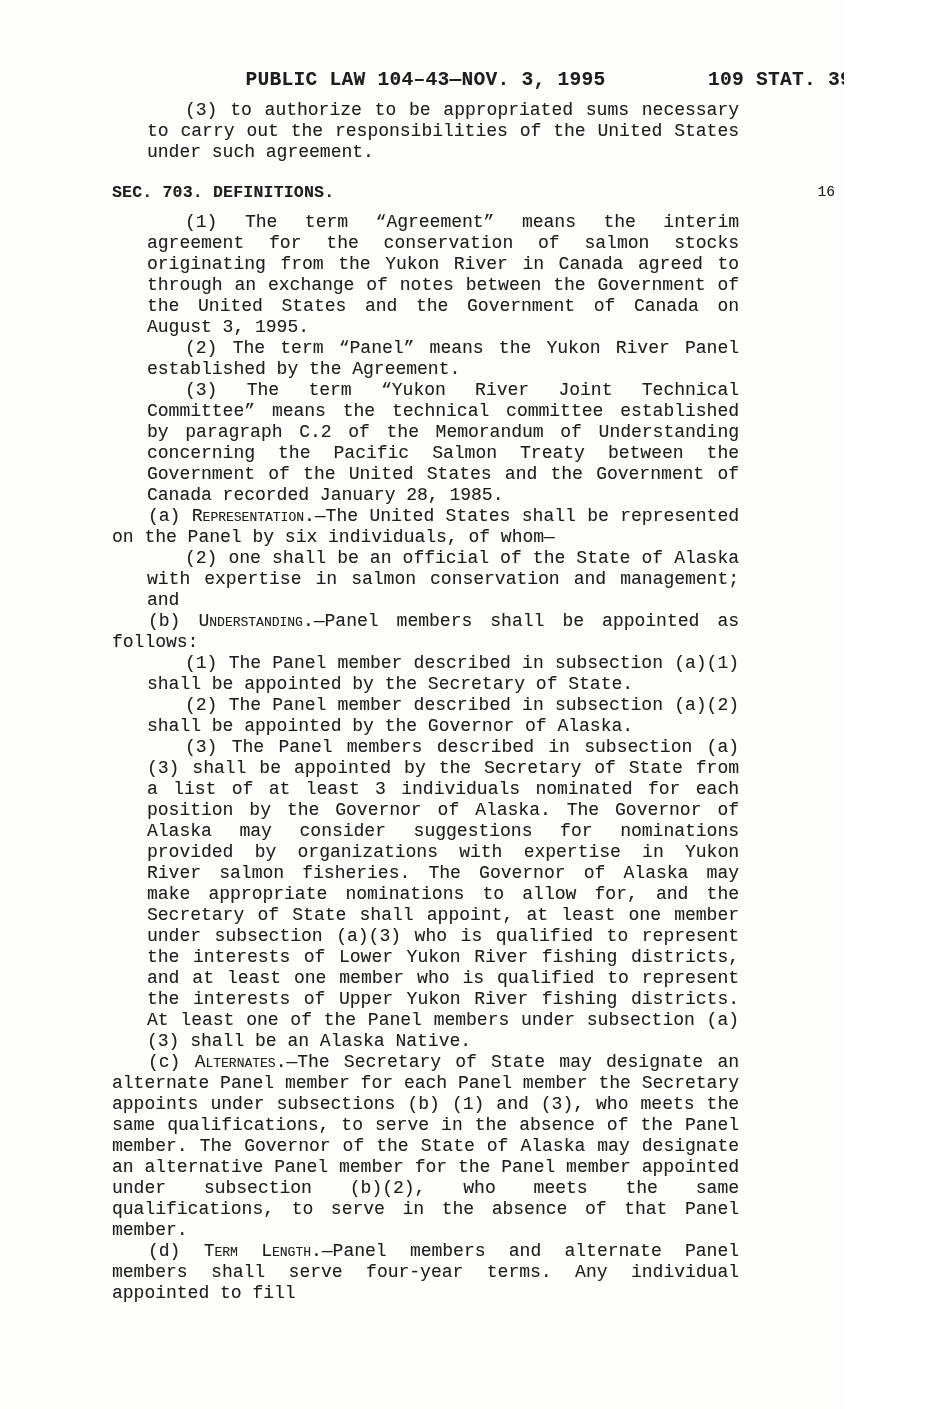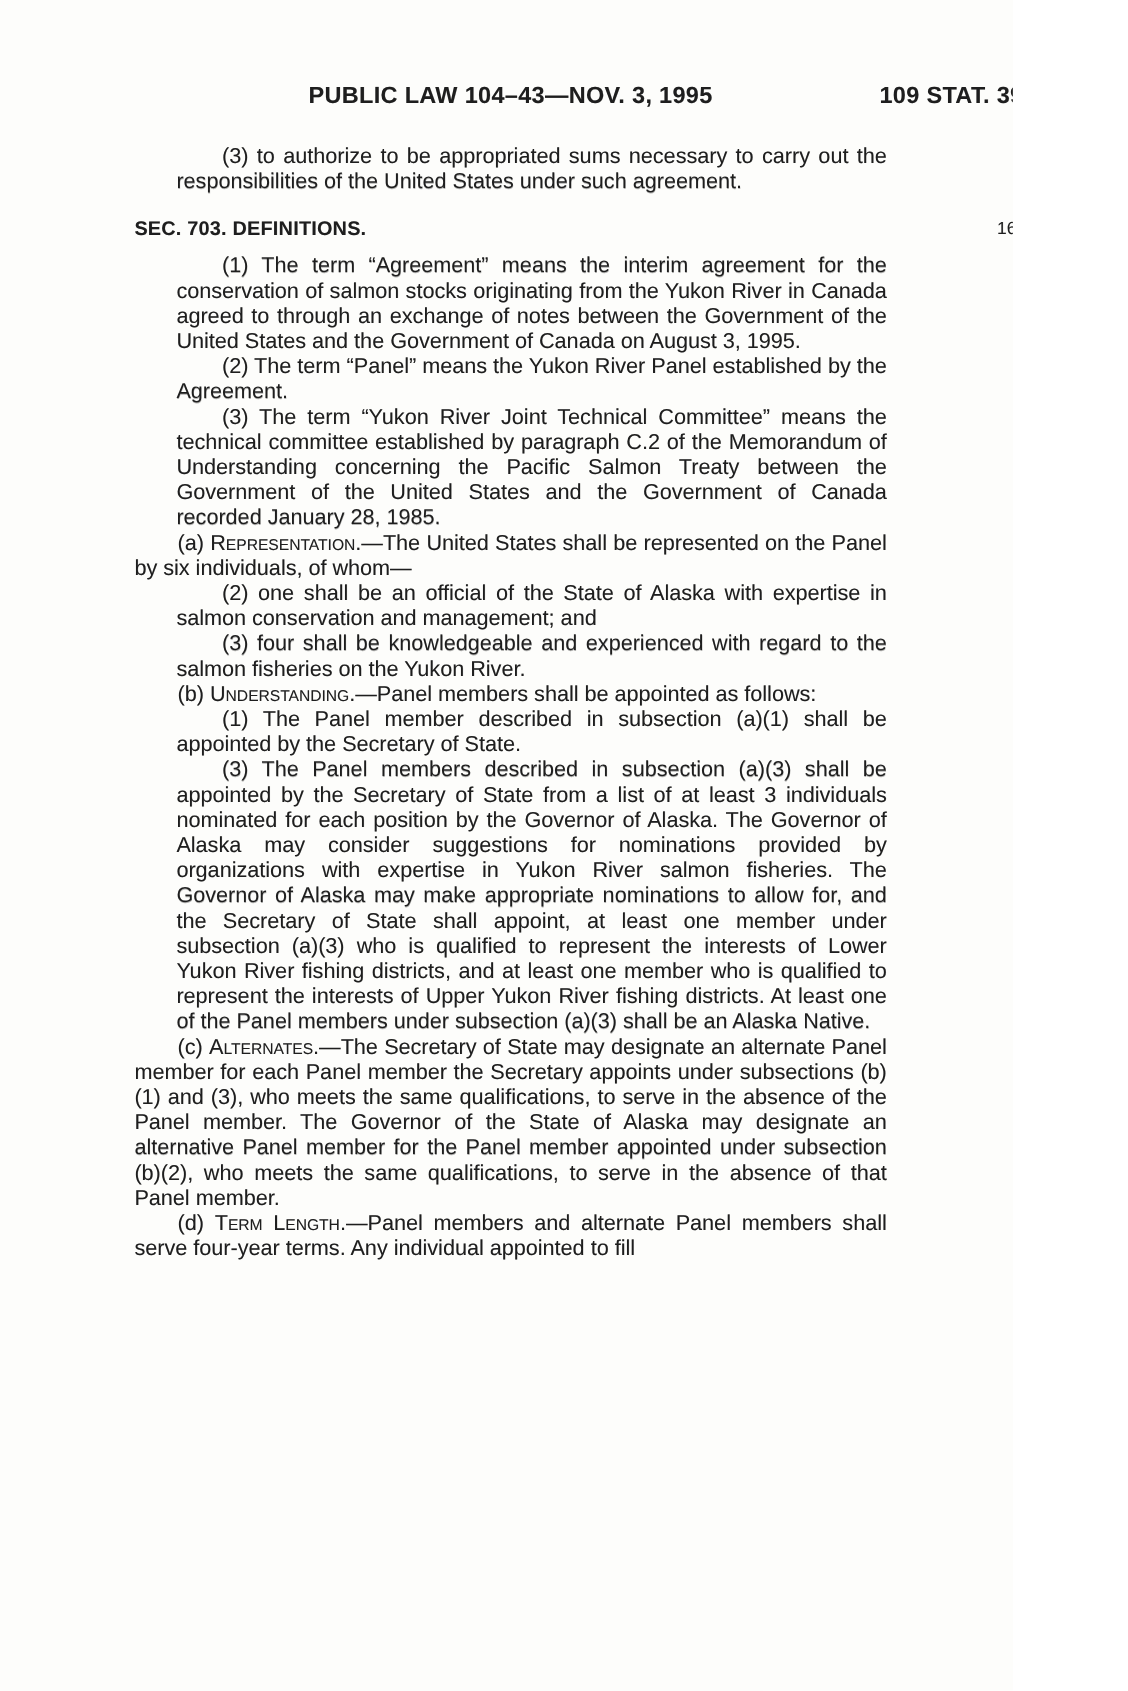--- a/index.html
+++ b/index.html
@@ -1,42 +1,42 @@
 <!DOCTYPE html>
 <html><head>
 <meta charset="utf-8">
 <style>
   html, body { margin: 0; padding: 0; background: #ffffff; }
   .page {
     position: relative;
     width: 844px;
     height: 1409px;
     background: #fdfdfb;
-    font-family: Liberation Sans, sans-serif;
+    font-family: Liberation Mono, monospace;
     color: #1e1e1e;
     overflow: hidden;
     text-shadow: 0.2px 0.2px 0.4px rgba(40,40,40,0.35);
   }
   .header {
     position: absolute;
     top: 69px;
     left: 112px;
     width: 764px;
     height: 24px;
     font-size: 19.5px;
     font-weight: bold;
     letter-spacing: 0.3px;
     white-space: nowrap;
   }
   .header-center { position: absolute; left: 0; top: 0; width: 627px; text-align: center; }
   .header-right  { position: absolute; right: 12px; top: 0; text-align: center; }
   .column {
     position: absolute;
     left: 112px;
-    top: 120px;
+    top: 100px;
     width: 627px;
   }
   .para {
     margin: 0;
     font-size: 18px;
     line-height: 21px;
     text-align: justify;
   }
   .fl  { text-indent: 36px; }
   .ind { margin-left: 35px; }
@@ -89,24 +89,24 @@
     <p class="para ind fl">(1) The term “Agreement” means the interim agreement for the conservation of salmon stocks originating from the Yukon River in Canada agreed to through an exchange of notes between the Government of the United States and the Government of Canada on August 3, 1995.</p>
     <p class="para ind fl">(2) The term “Panel” means the Yukon River Panel established by the Agreement.</p>
     <p class="para ind fl">(3) The term “Yukon River Joint Technical Committee” means the technical committee established by paragraph C.2 of the Memorandum of Understanding concerning the Pacific Salmon Treaty between the Government of the United States and the Government of Canada recorded January 28, 1985.</p>
 
 
     <p class="para fl"><span>(a) </span><span class="sc">Representation</span><span>.—The United States shall be represented on the Panel by six individuals, of whom—</span></p>
     <p class="para ind fl rel">
       <span>(2) one shall be an official of the State of Alaska with expertise in salmon conservation and management; and</span>
       <span class="margin-note note-p">Alaska.</span>
     </p>
-    <p class="para ind fl">(3) four shall be knowledgeable and experienced with regard to the salmon fisheries on the Yukon River.</p>
 
     <p class="para fl"><span>(b) </span><span class="sc">Understanding</span><span>.—Panel members shall be appointed as follows:</span></p>
     <p class="para ind fl">(1) The Panel member described in subsection (a)(1) shall be appointed by the Secretary of State.</p>
+    <p class="para ind fl">(2) The Panel member described in subsection (a)(2) shall be appointed by the Governor of Alaska.</p>
     <p class="para ind fl">(3) The Panel members described in subsection (a)(3) shall be appointed by the Secretary of State from a list of at least 3 individuals nominated for each position by the Governor of Alaska. The Governor of Alaska may consider suggestions for nominations provided by organizations with expertise in Yukon River salmon fisheries. The Governor of Alaska may make appropriate nominations to allow for, and the Secretary of State shall appoint, at least one member under subsection (a)(3) who is qualified to represent the interests of Lower Yukon River fishing districts, and at least one member who is qualified to represent the interests of Upper Yukon River fishing districts. At least one of the Panel members under subsection (a)(3) shall be an Alaska Native.</p>
 
     <p class="para fl"><span>(c) </span><span class="sc">Alternates</span><span>.—The Secretary of State may designate an alternate Panel member for each Panel member the Secretary appoints under subsections (b) (1) and (3), who meets the same qualifications, to serve in the absence of the Panel member. The Governor of the State of Alaska may designate an alternative Panel member for the Panel member appointed under subsection (b)(2), who meets the same qualifications, to serve in the absence of that Panel member.</span></p>
 
     <p class="para fl"><span>(d) </span><span class="sc">Term Length</span><span>.—Panel members and alternate Panel members shall serve four-year terms. Any individual appointed to fill</span></p>
 
   </div>
 
 </div>
 

